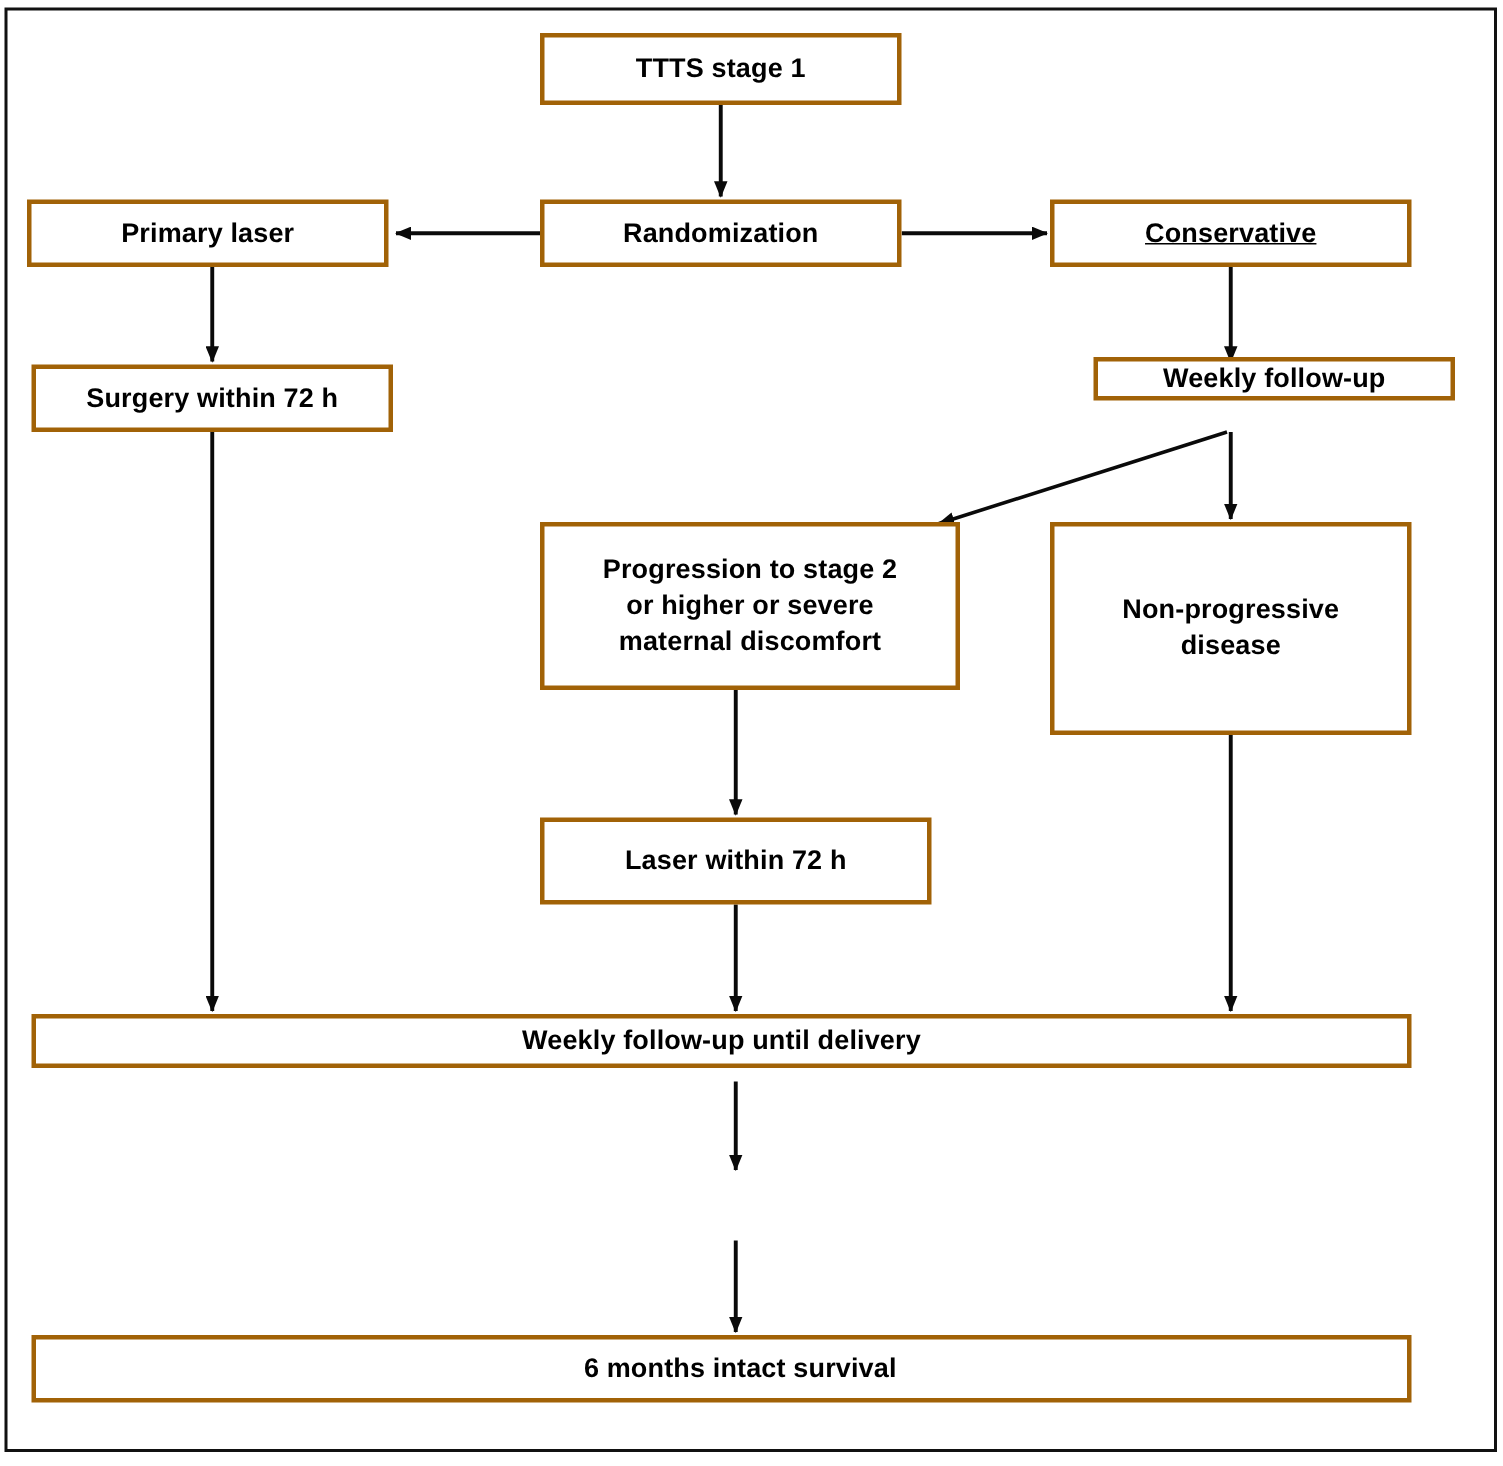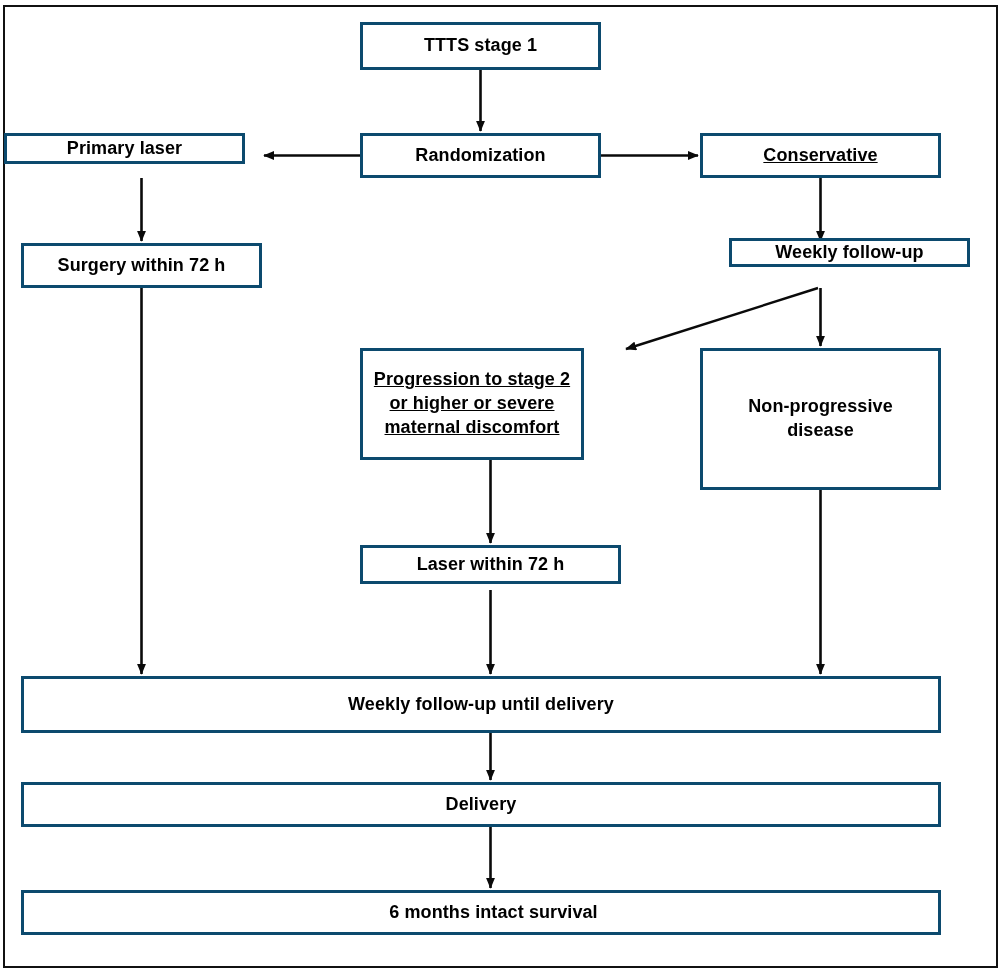--- a/index.html
+++ b/index.html
@@ -33,49 +33,49 @@
   #connector-layer {
     position: absolute;
     left: 0;
     top: 0;
     width: 1002px;
     height: 977px;
   }
   .node {
     position: absolute;
     box-sizing: border-box;
-    border: 3px solid #0c4a6e;
+    border: 3px solid #a16207;
     background: #ffffff;
     display: flex;
     align-items: center;
     justify-content: center;
     text-align: center;
     color: #000000;
     font-weight: bold;
     font-size: 18px;
     line-height: 1.32;
     letter-spacing: 0.1px;
     padding: 2px 6px;
   }
   .node .node-text {
     display: block;
     width: 100%;
     white-space: pre-line;
   }
   
   #node-ttts-stage-1      { left: 360px; top: 22px;  width: 241px; height: 48px; }
-  #node-primary-laser     { left: 4px;  top: 133px; width: 241px; height: 31px; }
+  #node-primary-laser     { left: 18px;  top: 133px; width: 241px; height: 45px; }
   #node-randomization     { left: 360px; top: 133px; width: 241px; height: 45px; justify-content: flex-end; }
   #node-conservative      { left: 700px; top: 133px; width: 241px; height: 45px; text-decoration: underline; }
   #node-surgery-72h       { left: 21px;  top: 243px; width: 241px; height: 45px; text-align: center; }
   #node-weekly-followup   { left: 700px; top: 238px; width: 241px; height: 29px; margin-left: 29px; }
-  #node-progression       { left: 360px; top: 348px; width: 224px; height: 112px; text-decoration: underline; }
+  #node-progression       { left: 360px; top: 348px; width: 280px; height: 112px; }
   #node-non-progressive   { left: 700px; top: 348px; width: 241px; height: 142px; }
-  #node-laser-72h         { left: 360px; top: 545px; width: 261px; height: 39px; }
-  #node-weekly-until-del  { left: 21px;  top: 676px; width: 920px; height: 57px; }
+  #node-laser-72h         { left: 360px; top: 545px; width: 261px; height: 58px; }
+  #node-weekly-until-del  { left: 21px;  top: 676px; width: 920px; height: 36px; }
   #node-delivery          { left: 21px;  top: 782px; width: 920px; height: 45px; }
   #node-6months-survival  { left: 21px;  top: 890px; width: 920px; height: 45px; padding-left: 31px; }
 </style>
 </head>
 <body>
 
 <div id="figure-root">
 
   <div id="figure-frame"></div>
 
@@ -149,21 +149,18 @@
   </div>
 
   <div class="node" id="node-laser-72h">
     <span class="node-text">Laser within 72 h</span>
   </div>
 
   <div class="node" id="node-weekly-until-del">
     <span class="node-text">Weekly follow-up until delivery</span>
   </div>
 
-  <div class="node" id="node-delivery">
-    <span class="node-text">Delivery</span>
-  </div>
 
   <div class="node" id="node-6months-survival">
     <span class="node-text">6 months intact survival</span>
   </div>
 
 </div>
 
 </body></html>

